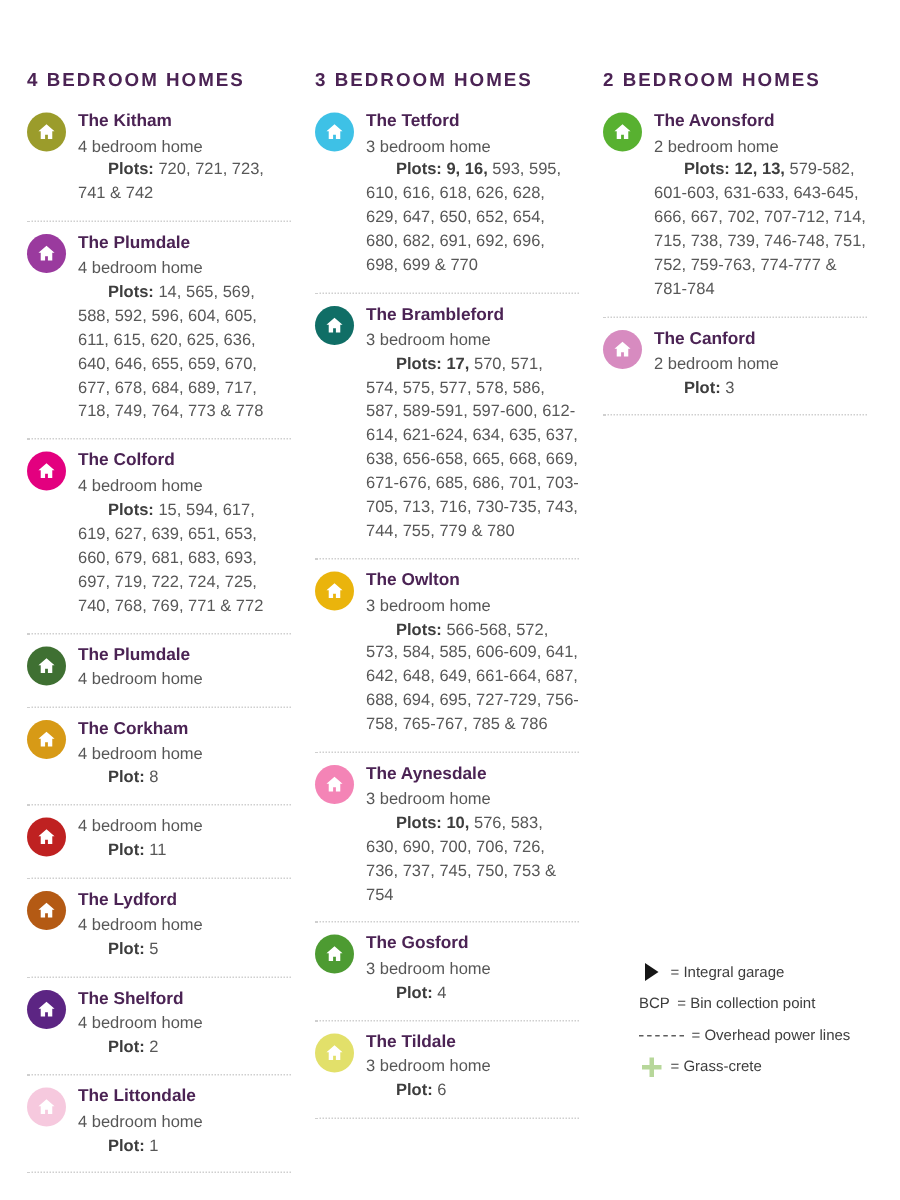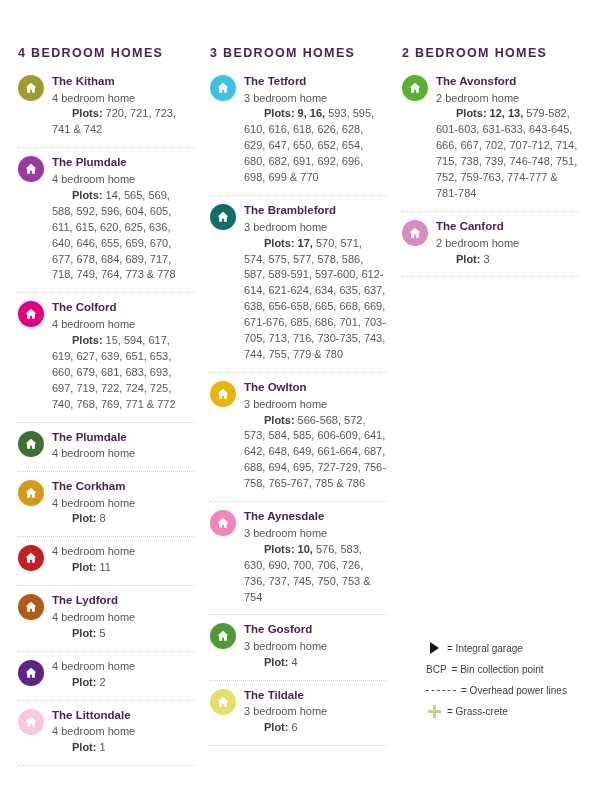--- a/index.html
+++ b/index.html
@@ -243,20 +243,21 @@
             <div class="house-plots"><span class="plots-label">Plot:</span><span class="plots-value"> 5</span></div>
           </div>
         </div>
         <div class="house-item">
           <span class="badge" style="background: rgb(92, 37, 131);">
             <svg width="14" height="14" viewBox="0 0 24 24" aria-hidden="true">
               <path fill="#ffffff" d="M12 3.2 2.8 11.2h2.6V20h5V15.2h3.2V20h5v-8.8h2.6z"></path>
             </svg>
           </span>
           <div class="house-text">
+            <div class="house-name">The Shelford</div>
             <div class="house-type">4 bedroom home</div>
             <div class="house-plots"><span class="plots-label">Plot:</span><span class="plots-value"> 2</span></div>
           </div>
         </div>
         <div class="house-item">
           <span class="badge" style="background: rgb(246, 201, 222);">
             <svg width="14" height="14" viewBox="0 0 24 24" aria-hidden="true">
               <path fill="#ffffff" d="M12 3.2 2.8 11.2h2.6V20h5V15.2h3.2V20h5v-8.8h2.6z"></path>
             </svg>
           </span>

